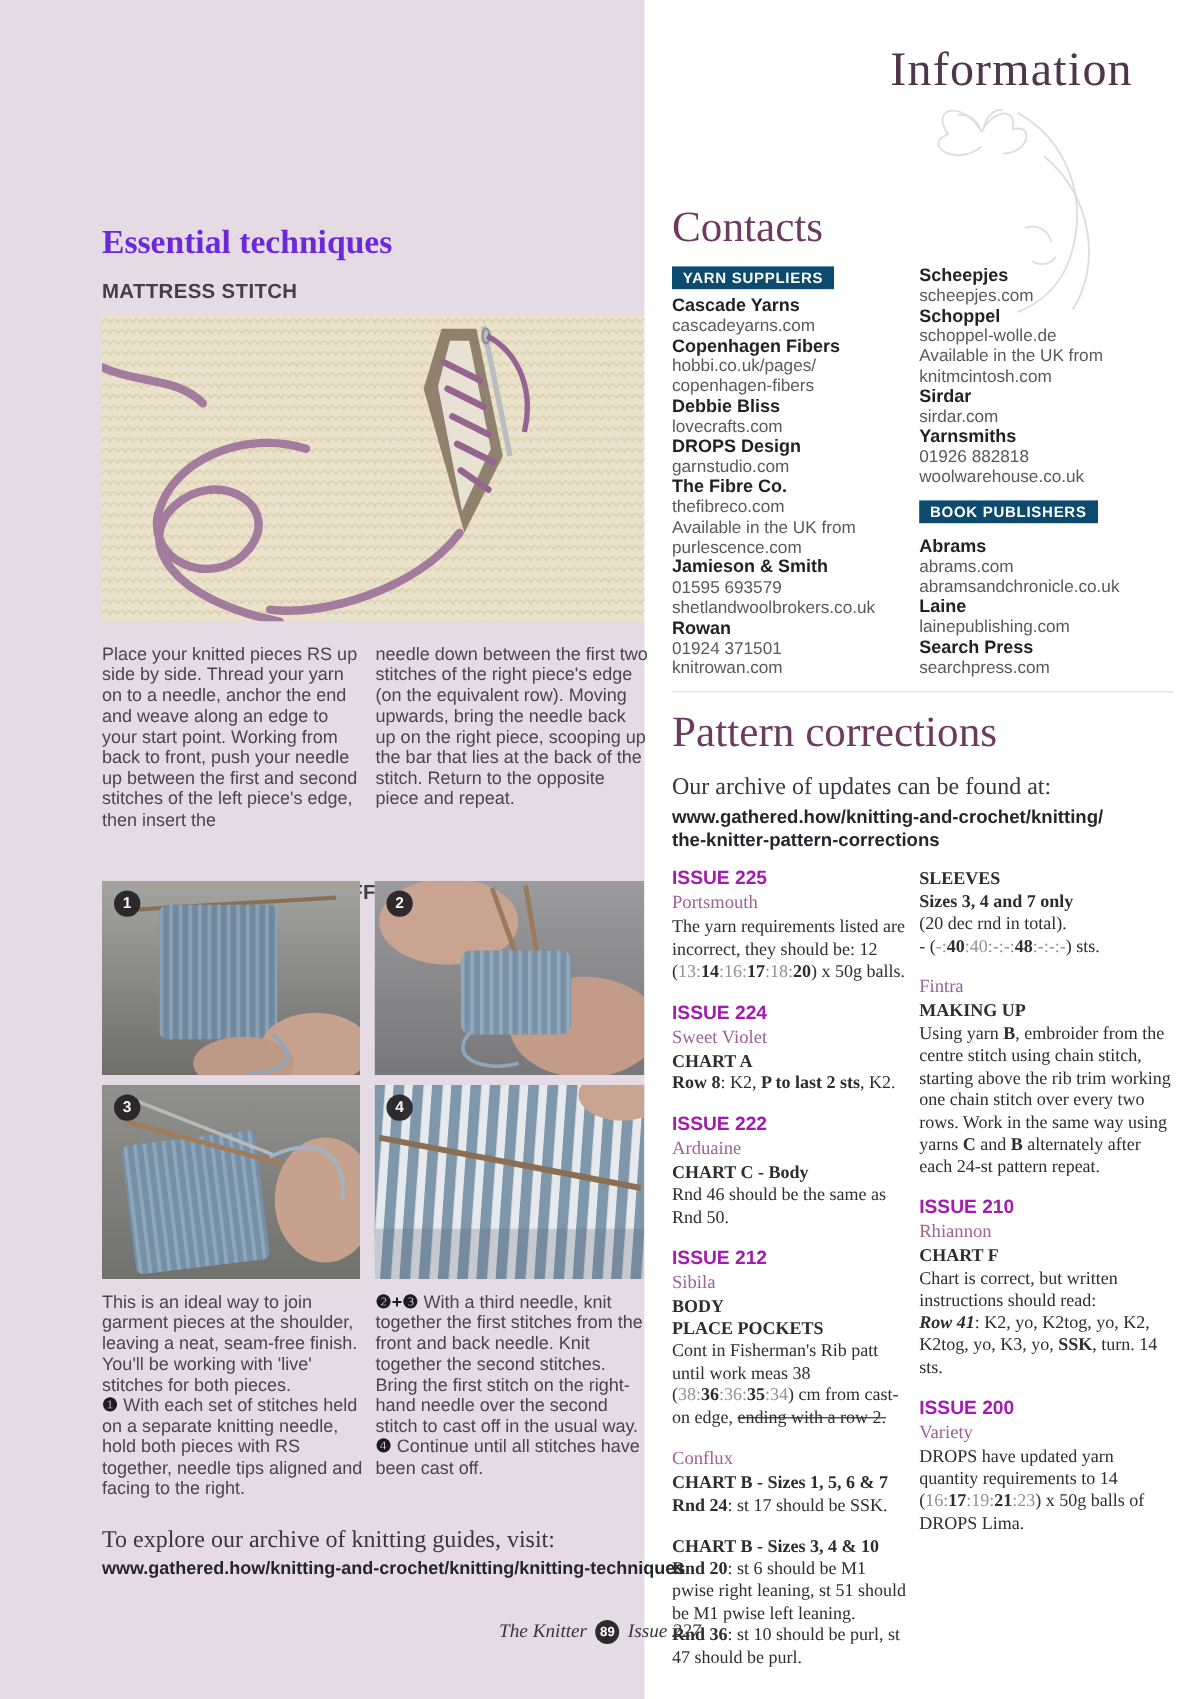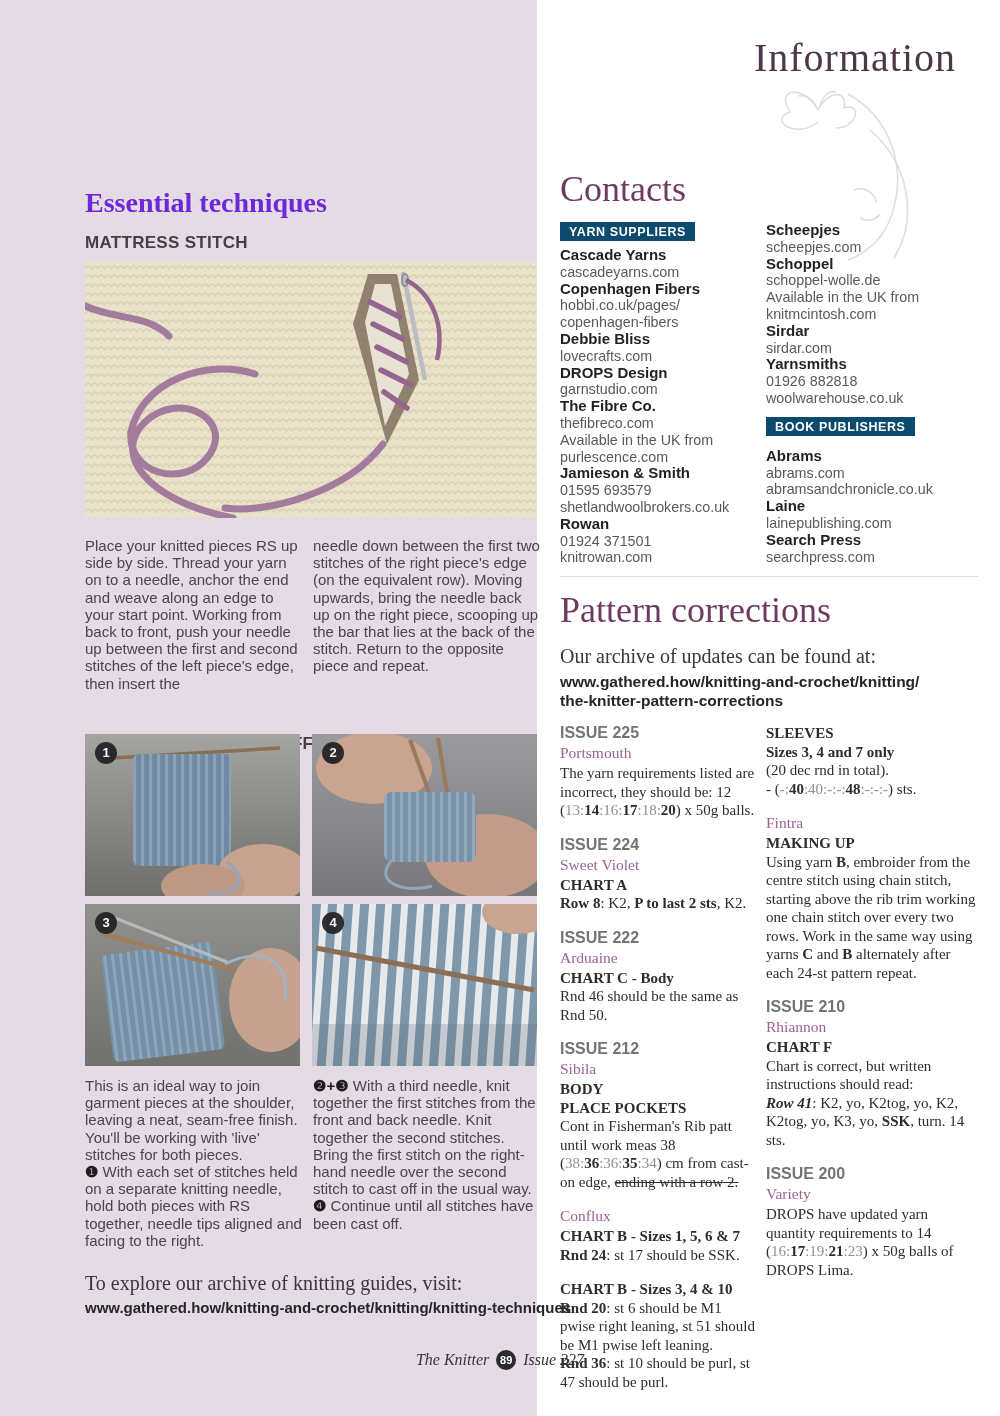--- a/index.html
+++ b/index.html
@@ -1,20 +1,20 @@
 <!DOCTYPE html>
 <html><head>
 <meta charset="utf-8">
 <style>
   html,body{margin:0;padding:0;background:#ffffff;}
   .page{position:relative;width:1000px;height:1416px;background:#ffffff;
         font-family:"Liberation Sans",sans-serif;overflow:hidden;}
   .left-panel{position:absolute;left:0;top:0;width:537px;height:1416px;background:#e4dbe4;}
 
-  .info-title{position:absolute;top:34px;right:44px;font-family:"Liberation Serif",serif;
+  .info-title{position:absolute;top:34px;right:56px;font-family:"Liberation Serif",serif;
               font-size:40px;color:#4e374b;letter-spacing:1px;}
 
   .sketch{position:absolute;top:72px;right:28px;}
 
   .lp-title{position:absolute;left:85px;top:168px;font-family:"Liberation Serif",serif;
             font-size:28px;color:#6d28d9;}
   .subhead{position:absolute;left:85px;font-weight:bold;font-size:17px;color:#443e46;letter-spacing:.3px;}
   .subhead.mattress{top:233px;}
   .subhead.castoff{top:734px;}
 
@@ -47,21 +47,21 @@
   .c-line{font-size:14.3px;color:#595959;line-height:16.8px;}
   .book-badge-wrap{margin:10px 0 6px;}
   .divider{border:none;border-top:1px solid #dcdcdc;margin:2px 0 0;}
 
   .pc-title{margin-top:12px;}
   .pc-intro{font-family:"Liberation Serif",serif;font-size:20px;color:#3b3540;margin:14px 0 4px;}
   .pc-url{font-weight:bold;font-size:15.5px;color:#27242b;line-height:19px;}
   .cor-columns{display:flex;gap:6px;margin-top:14px;}
   .cor-col1{width:200px;} .cor-col2{width:212px;}
   .cor-entry{margin-bottom:16px;}
-  .cor-issue{font-weight:bold;font-size:16px;color:#737373;margin:0 0 2px;}
+  .cor-issue{font-weight:bold;font-size:16px;color:#a21caf;margin:0 0 2px;}
   .cor-name{font-family:"Liberation Serif",serif;font-size:15.5px;color:#9d6292;margin:0 0 2px;}
   .cor-para{font-family:"Liberation Serif",serif;font-size:15px;line-height:18.5px;color:#2e2b31;margin:0;}
   .sb{font-weight:bold;} .sbi{font-weight:bold;font-style:italic;}
   .sg{color:#938f95;} .sst{text-decoration:line-through;}
 
   .footer{position:absolute;left:0;top:1350px;width:1000px;display:flex;justify-content:center;
           align-items:center;gap:7px;}
   .f-text{font-family:"Liberation Serif",serif;font-style:italic;font-weight:normal;
           font-size:16px;color:#3a3340;}
   .f-circle{width:20px;height:20px;border-radius:50%;background:#2d2a2e;color:#fff;

